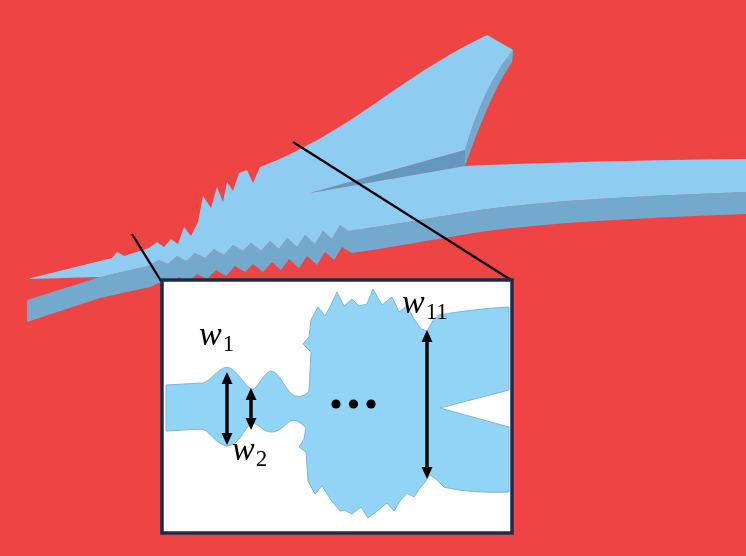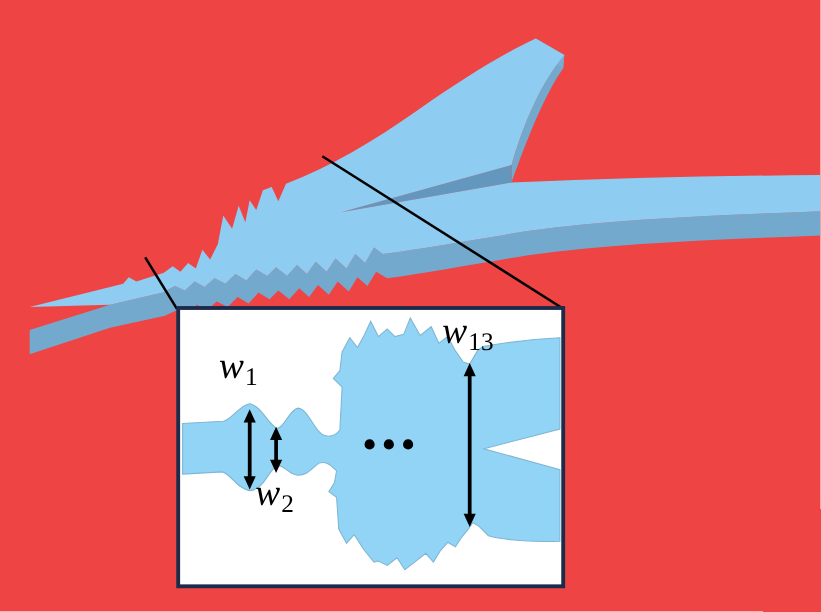--- a/index.html
+++ b/index.html
@@ -134,16 +134,16 @@
 
   <div class="math-label" style="left:199px;top:317px;">
     <span>w</span><sub>1</sub>
   </div>
 
   <div class="math-label" style="left:232px;top:432px;">
     <span>w</span><sub>2</sub>
   </div>
 
   <div class="math-label" style="left:402px;top:285px;">
-    <span>w</span><sub>13</sub>
+    <span>w</span><sub>11</sub>
   </div>
 
 </div>
 
 </body></html>

